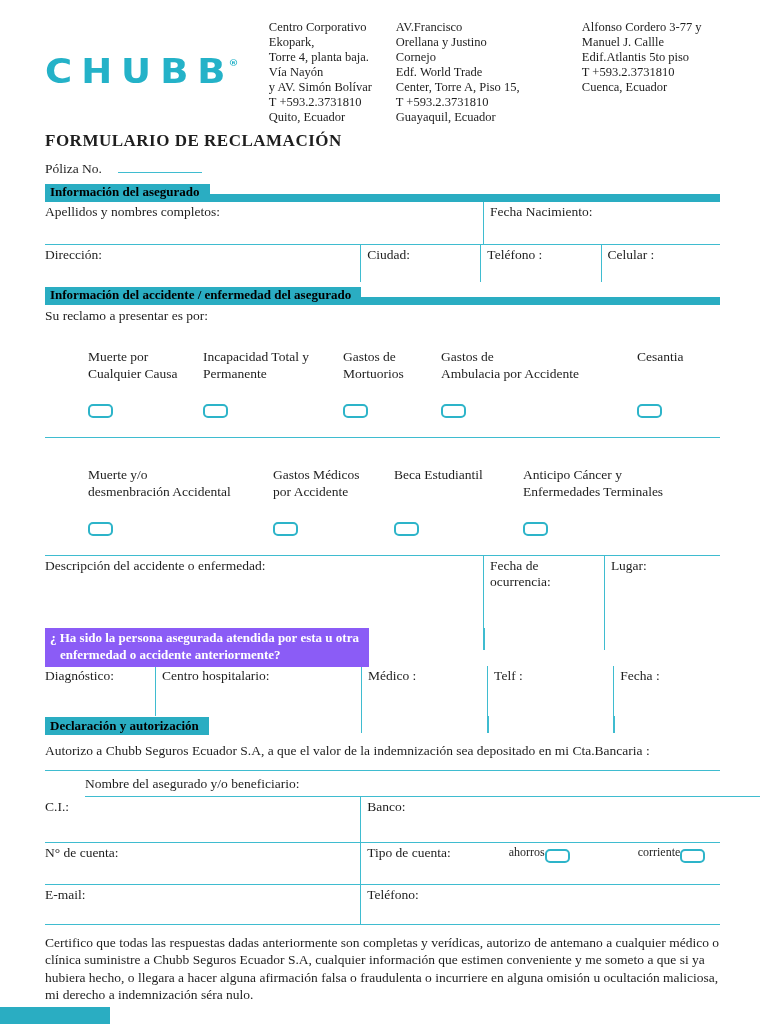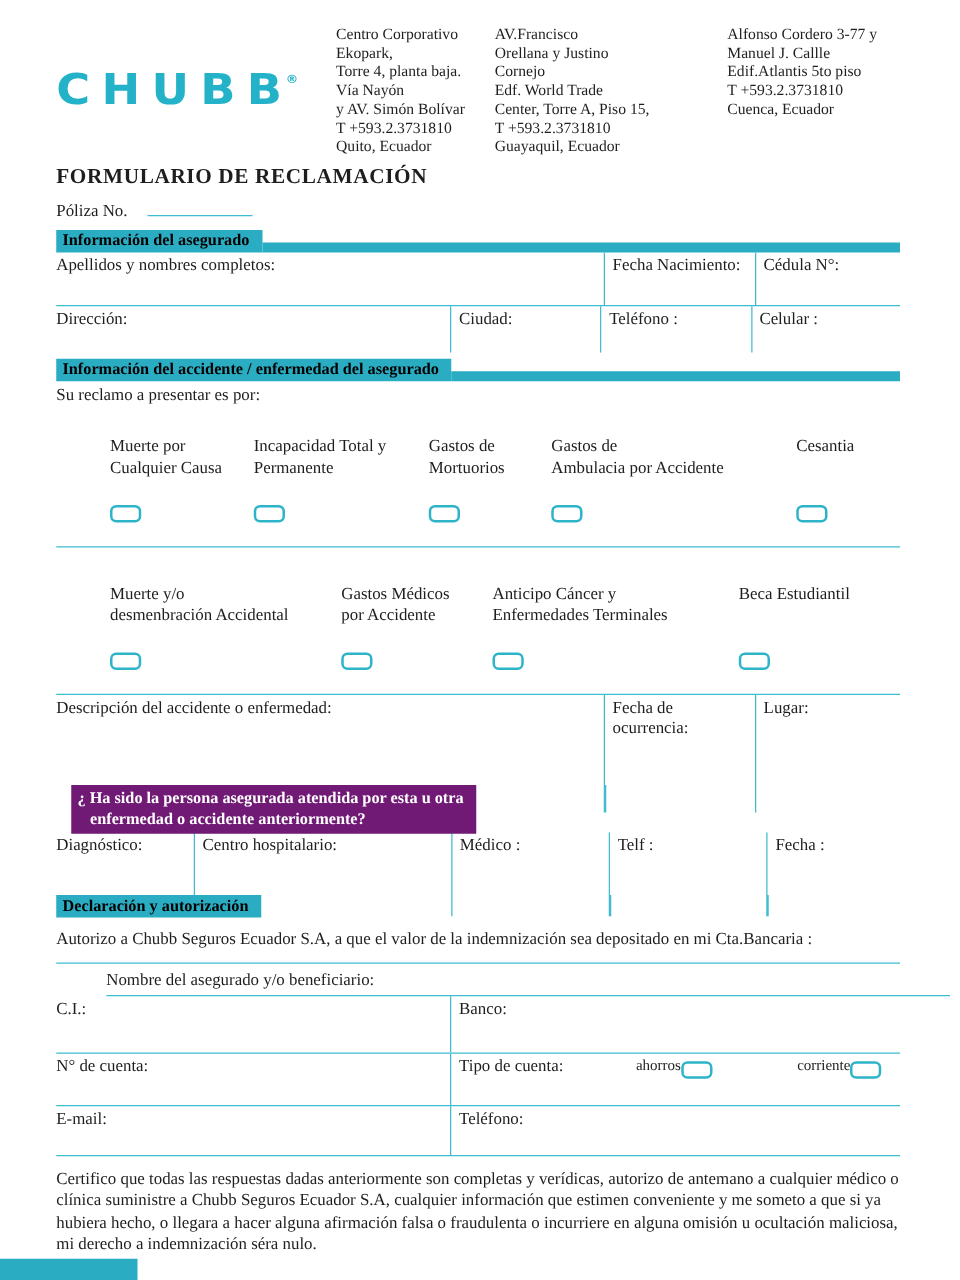--- a/index.html
+++ b/index.html
@@ -20,22 +20,22 @@
 
   
   .title { font-weight:700; font-size:17px; letter-spacing:.5px; margin-top:6px; }
   .policy { margin-top:10px; font-size:13.5px; }
   .blank { display:inline-block; width:84px; border-bottom:1.5px solid #3fbcd0; margin-left:16px; vertical-align:baseline; height:12px; }
 
   
   .secbar { display:flex; align-items:flex-end; margin-top:7px; }
   .chip { background:#2aadc2; color:#000000; font-weight:700; font-size:13px; line-height:1.15;
           padding:1px 10px 2px 5px; white-space:nowrap; }
-  .chip2 { background:#701a75; color:#fff; font-weight:700; font-size:13px; line-height:1.3;
-           padding:2px 10px 3px 5px;margin-left:12px; }
+  .chip2 { background:#8b5cf6; color:#fff; font-weight:700; font-size:13px; line-height:1.3;
+           padding:2px 10px 3px 5px; }
   .bar { flex:1; height:8px; background:#2aadc2; }
 
   
   .row { display:flex; width:100%; border-bottom:1.5px solid #3fbcd0; }
   .row.noline { border-bottom:none; }
   .cell { border-left:1.5px solid #3fbcd0; padding:2px 2px 0 6px; font-size:13.5px; }
   .cell:first-child { border-left:none; padding-left:0; }
   .h44 { height:43px; } .h38 { height:37px; } .h72 { height:72px; } .h52 { height:50px; } .h46 { height:46px; }
   .h42 { height:42px; } .h40 { height:40px; } .h27 { height:26px; padding-top:3px; font-size:13.5px;margin-left:40px; }
 
@@ -97,21 +97,20 @@
   </div>
 
   <div class="secbar">
     <span class="chip">Información del asegurado</span>
     <span class="bar"></span>
   </div>
 
   <div class="row h44">
     <div class="cell" style="width:64.9%">Apellidos y nombres completos:</div>
     <div class="cell" style="width:17.9%">Fecha Nacimiento:</div>
-    <div class="cell" style="width:17.2%">Cédula N°:</div>
   </div>
   <div class="row h38 noline">
     <div class="cell" style="width:46.7%">Dirección:</div>
     <div class="cell" style="width:17.8%">Ciudad:</div>
     <div class="cell" style="width:17.8%">Teléfono :</div>
     <div class="cell" style="width:17.7%">Celular :</div>
   </div>
 
   <div class="secbar" style="margin-top:5px">
     <span class="chip">Información del accidente / enfermedad del asegurado</span>
@@ -153,27 +152,27 @@
       <div class="item" style="width:185px;margin-left:3px">
         <div class="cb-lbl">Muerte y/o
 desmenbración Accidental</div>
         <span class="cb"></span>
       </div>
       <div class="item" style="width:121px">
         <div class="cb-lbl">Gastos Médicos
 por Accidente</div>
         <span class="cb"></span>
       </div>
+      <div class="item" style="width:129px">
+        <div class="cb-lbl">Beca Estudiantil</div>
+        <span class="cb"></span>
+      </div>
       <div class="item" style="flex:1">
         <div class="cb-lbl">Anticipo Cáncer y
 Enfermedades Terminales</div>
-        <span class="cb"></span>
-      </div>
-      <div class="item" style="width:129px">
-        <div class="cb-lbl">Beca Estudiantil</div>
         <span class="cb"></span>
       </div>
     </div>
   </div>
 
   <div class="row h72 noline">
     <div class="cell" style="width:64.9%">Descripción del accidente o enfermedad:</div>
     <div class="cell" style="width:17.9%">Fecha de ocurrencia:</div>
     <div class="cell" style="width:17.2%">Lugar:</div>
   </div>

